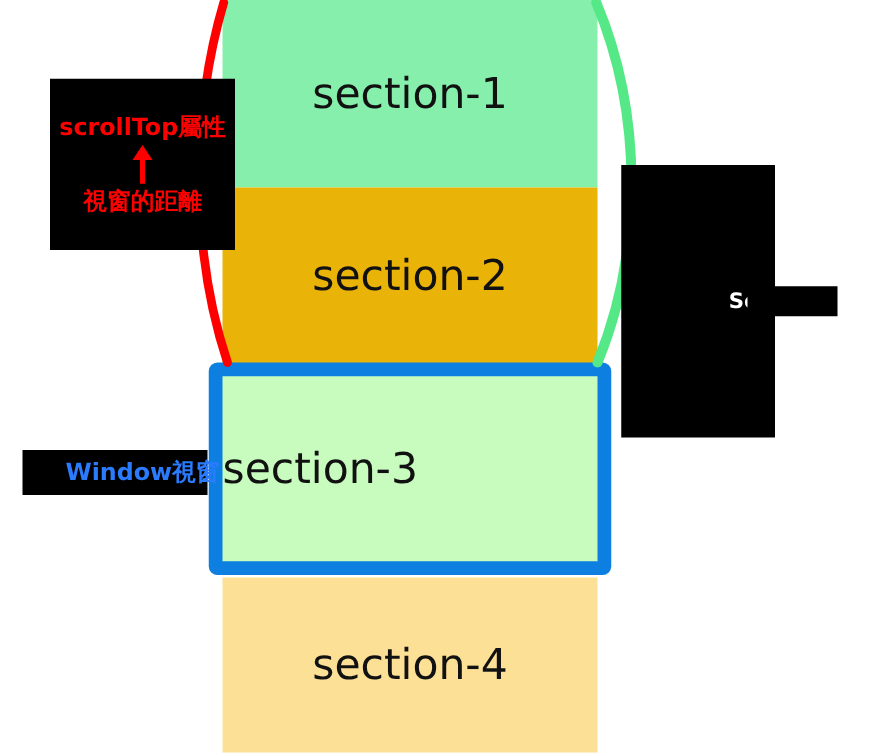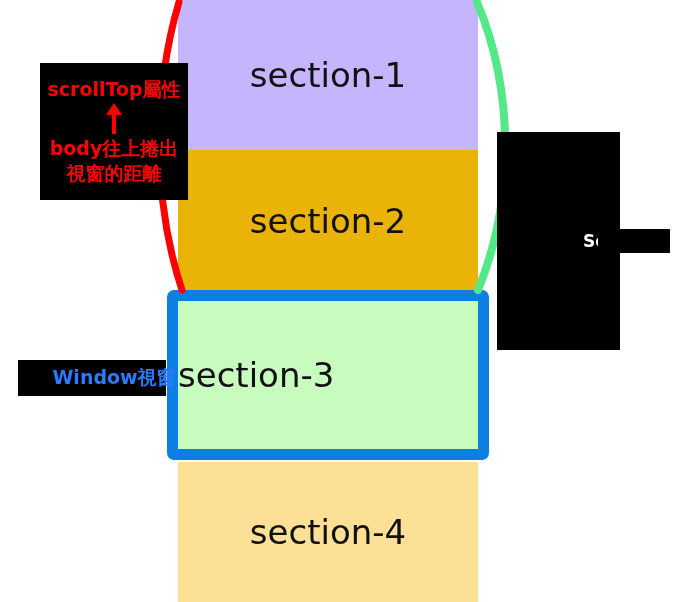--- a/index.html
+++ b/index.html
@@ -14,21 +14,21 @@
 
   
   .section{
     position:absolute;
     left:178px;width:300px;
     display:flex;align-items:center;justify-content:center;
     font-size:34px;color:#111;
     letter-spacing:0px;
     font-family:"DejaVu Sans","Liberation Sans",sans-serif;
   }
-  #sec1{top:0px;height:150px;background:#c4b5fd;}
+  #sec1{top:0px;height:150px;background:#86efac;}
   #sec2{top:150px;height:141px;background:#eab308;}
   #sec4{top:462px;height:140px;background:#fce096;}
 
   
   #sec3wrap{
     position:absolute;
     left:167px;top:290px;
     width:322px;height:170px;
     box-sizing:border-box;
     background:#0d7fe0;
@@ -143,21 +143,20 @@
   </svg>
 
   <div class="callout" id="scrolltop-callout">
     <div class="red-txt">scrollTop屬性</div>
     <div id="arrow-up">
       <svg width="20" height="32" viewBox="0 0 20 32" aria-hidden="true">
         <line x1="10" y1="31" x2="10" y2="7" stroke="#ff0000" stroke-width="4"></line>
         <polygon points="10,0 2,12 18,12" fill="#ff0000"></polygon>
       </svg>
     </div>
-    <div class="red-txt">body往上捲出</div>
     <div class="red-txt">視窗的距離</div>
   </div>
 
   <div class="callout" id="window-callout">
     <span class="blue-txt">Window視窗</span>
   </div>
 
   <div id="right-callout">
     <span id="right-callout-text">Sc</span>
     <div id="redaction-bar"></div>

